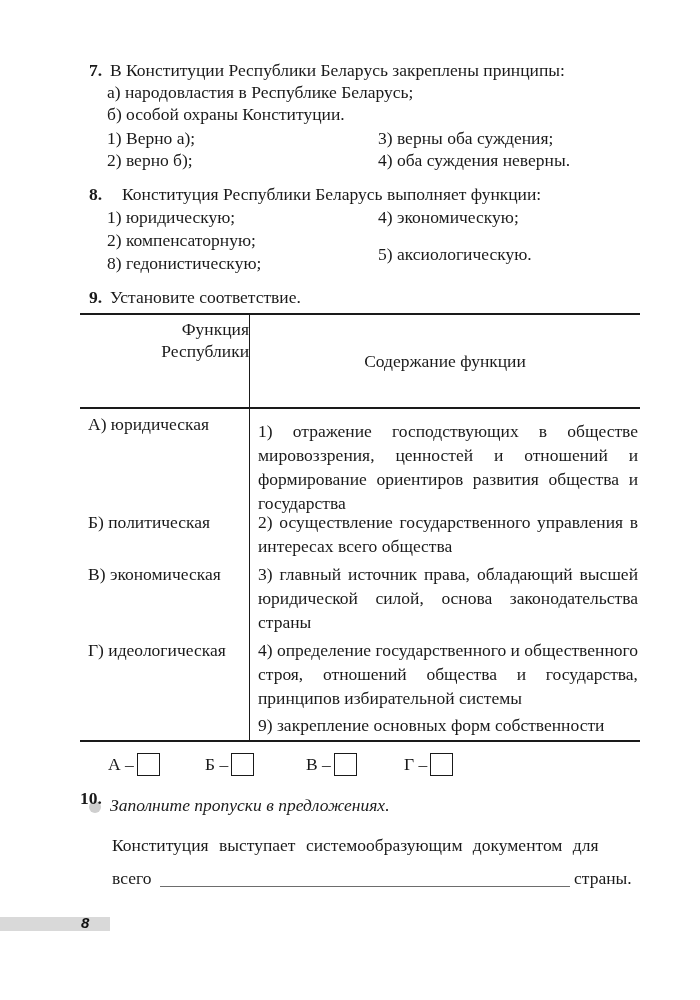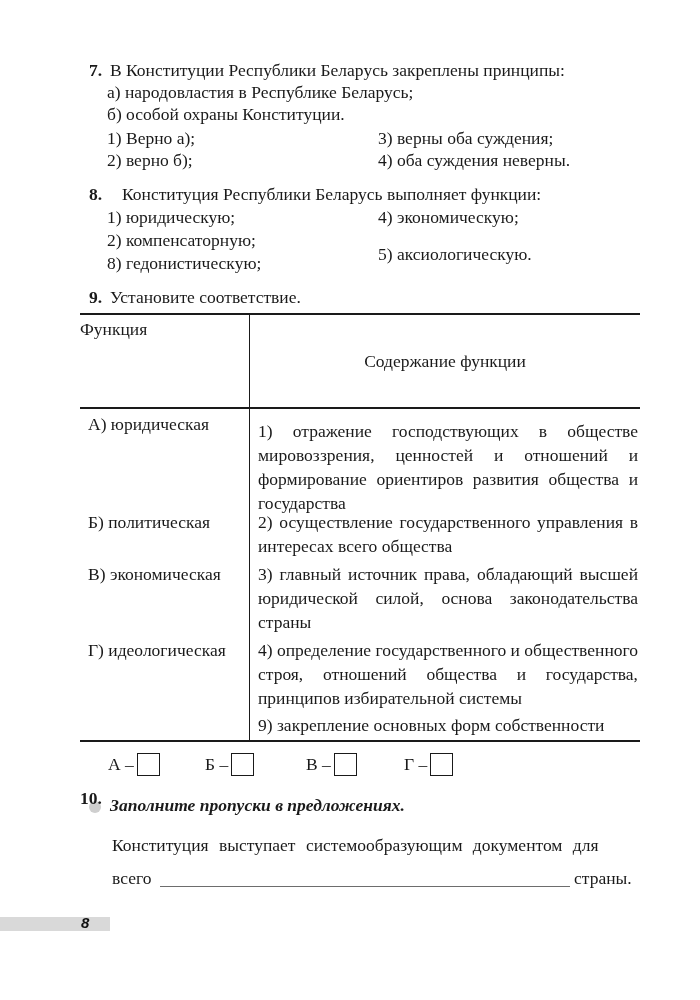--- a/index.html
+++ b/index.html
@@ -9,32 +9,32 @@
     color: #1a1a1a; font-size: 17.5px;
   }
   .abs { position: absolute; white-space: nowrap; }
   .qnum { font-weight: bold; }
 
   
   .tbl-top { position: absolute; left: 80px; top: 313px; width: 560px; height: 0; border-top: 2.5px solid #1a1a1a; }
   .tbl-head-bottom { position: absolute; left: 80px; top: 407px; width: 560px; height: 0; border-top: 2.5px solid #1a1a1a; }
   .tbl-bottom { position: absolute; left: 80px; top: 740px; width: 560px; height: 0; border-top: 2.5px solid #1a1a1a; }
   .tbl-vdiv { position: absolute; left: 249px; top: 315px; width: 0; height: 425px; border-left: 1px solid #1a1a1a; }
-  .th-left { position: absolute; left: 80px; top: 318px; width: 169px; text-align: left; line-height: 22px; white-space: normal; }
+  .th-left { position: absolute; left: 80px; top: 318px; width: 169px; text-align: right; line-height: 22px; white-space: normal; }
   .th-right { position: absolute; left: 250px; top: 350px; width: 390px; text-align: center; line-height: 22px; }
   .td-left { position: absolute; left: 88px; white-space: nowrap; line-height: 22px; }
   .td-right { position: absolute; left: 258px; width: 380px; line-height: 24px; white-space: normal; text-align: justify; }
 
   
   .ans { position: absolute; top: 751px; height: 26px; display: flex; align-items: center; }
   .ans .lbl { margin-right: 3px; }
   .ans .box { display: inline-block; width: 23px; height: 23px; border: 1.5px solid #1a1a1a; box-sizing: border-box; }
 
   .bullet { position: absolute; left: 89px; top: 801px; width: 12px; height: 12px; border-radius: 50%; background: #cfcfcf; }
-  .instr { position: absolute; left: 110px; top: 795px; font-weight: bold; font-style: italic; white-space: nowrap; }
+  .instr { position: absolute; left: 110px; top: 795px; font-weight: normal; font-style: italic; white-space: nowrap; }
 
   .fill-line { position: absolute; left: 160px; top: 886px; width: 410px; height: 0; border-top: 1px solid #6d6d6d; }
 
   .pagebar { position: absolute; left: 0; top: 917px; width: 110px; height: 14px; background: #d9d9d9; }
   .pagenum { position: absolute; left: 81px; top: 914px; font-family: "Liberation Sans", "DejaVu Sans", sans-serif; font-weight: bold; font-style: italic; font-size: 15px; color: #111; }
 </style>
 </head>
 <body>
 
 <div>
@@ -63,20 +63,21 @@
   <span class="abs" style="left:110px; top:287px;">Установите соответствие.</span>
 
   <div>
     <div class="tbl-top"></div>
     <div class="tbl-head-bottom"></div>
     <div class="tbl-bottom"></div>
     <div class="tbl-vdiv"></div>
 
     <div class="th-left">
       <div>Функция</div>
+      <div>Республики</div>
     </div>
     <div class="th-right">Содержание функции</div>
 
     <span class="td-left" style="top:413px;">А) юридическая</span>
     <span class="td-left" style="top:511px;">Б) политическая</span>
     <span class="td-left" style="top:563px;">В) экономическая</span>
     <span class="td-left" style="top:639px;">Г) идеологическая</span>
 
     <div class="td-right" style="top:412px;margin-top:7px;">1) отражение господствующих в обществе мировоззрения, ценностей и отношений и формирование ориентиров развития общества и государства</div>
     <div class="td-right" style="top:510px;">2) осуществление государственного управления в интересах всего общества</div>

